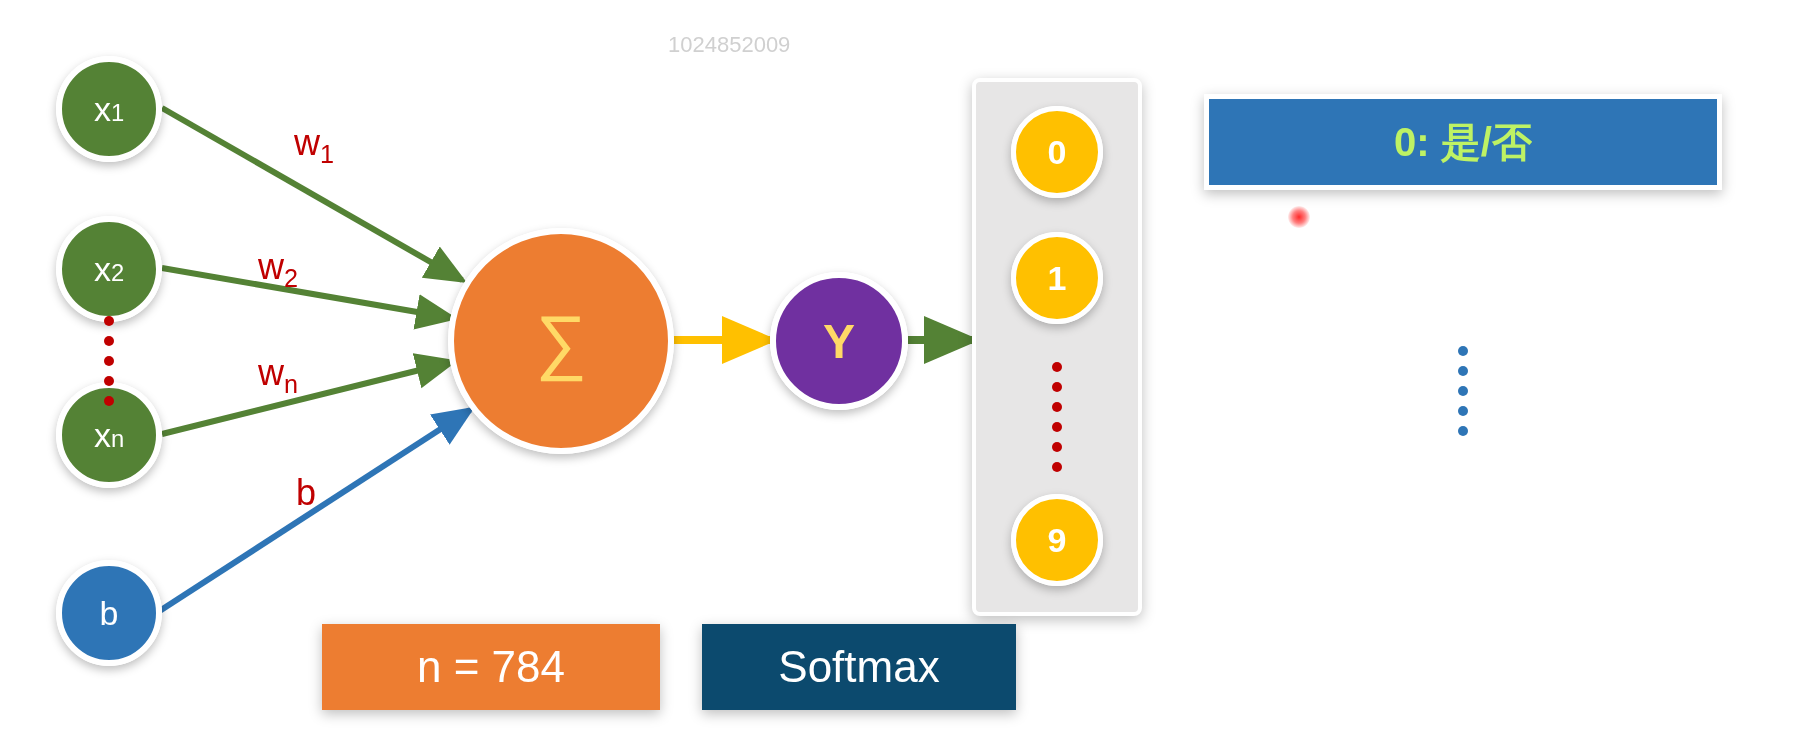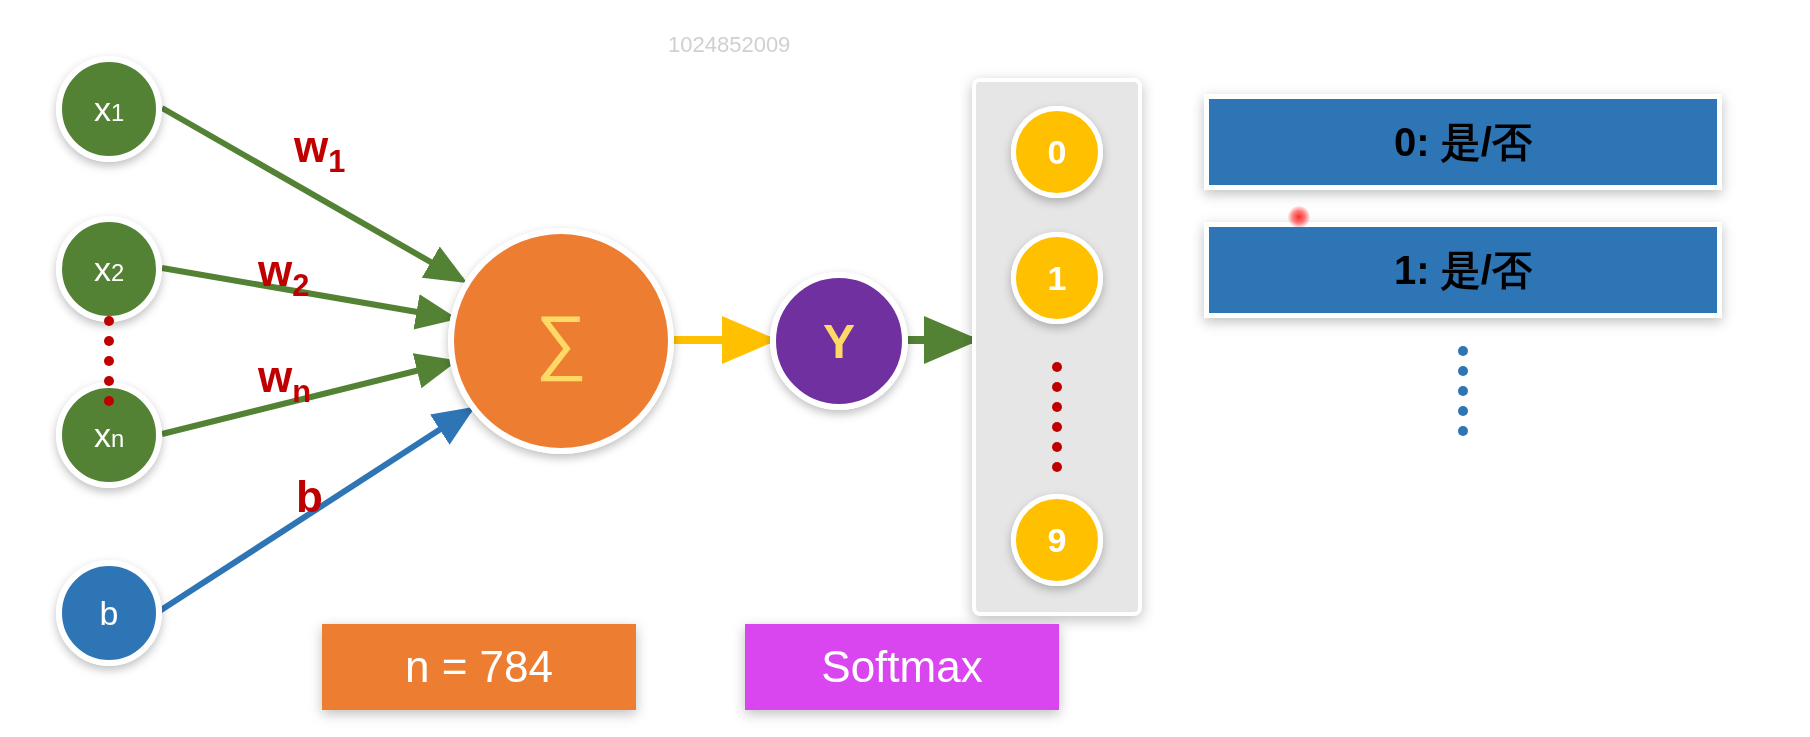--- a/index.html
+++ b/index.html
@@ -83,43 +83,43 @@
     position: absolute;
     left: 1204px;
     width: 518px;
     height: 96px;
     background: #2E75B6;
     border: 5px solid #fff;
     box-shadow: 0 4px 12px rgba(0,0,0,0.25);
     display:flex;
     align-items:center;
     justify-content:center;
-    color:#000000;
+    color:#bef264;
     font-size:40px;
     font-weight:bold;
     box-sizing:border-box;
   }
   .ann-box {
     position:absolute;
     height:86px;
     display:flex;
     align-items:center;
     justify-content:center;
     color:#fff;
     font-size:44px;
     box-shadow: 0 4px 12px rgba(0,0,0,0.25);
     box-sizing:border-box;
   }
   .ann-orange { background:#ED7D31; }
-  .ann-green  { background:#d946ef;margin-left:43px; }
+  .ann-green  { background:#0c4a6e; }
   .w-label {
     position:absolute;
     color:#C00000;
-    font-size:44px;
-    font-weight:bold;
+    font-size:36px;
+    font-weight:normal;
     text-align:right;
   }
   .w-label sub { font-size:0.7em; }
   .watermark {
     position:absolute;
     color:#d0d0d0;
     font-size:22px;
   }
   .vdots {
     position:absolute;
@@ -252,34 +252,31 @@
     <div class="node yellow out-node" style="top:412px;">
       <div class="inner">
           <span class="node-label">9</span>
         </div>
     </div>
   </div>
 
   <div class="class-box" style="top:94px;">
       <span>0: 是/否</span>
     </div>
-  <div class="class-box" style="top:222px;">
-      <span>1: 是/否</span>
-    </div>
 
   <div class="vdots blue" style="left:1458px; top:346px;">
     <span></span>
       <span></span>
       <span></span>
       <span></span>
       <span></span>
   </div>
 
   <div class="laser" style="left:1288px; top:206px;"></div>
 
-  <div class="ann-box ann-orange" style="left:322px; top:624px; width:314px;">
+  <div class="ann-box ann-orange" style="left:322px; top:624px; width:338px;">
       <span>n = 784</span>
     </div>
   <div class="ann-box ann-green" style="left:702px; top:624px; width:314px;">
       <span>Softmax</span>
     </div>
 
 </div>
 
 </body></html>

